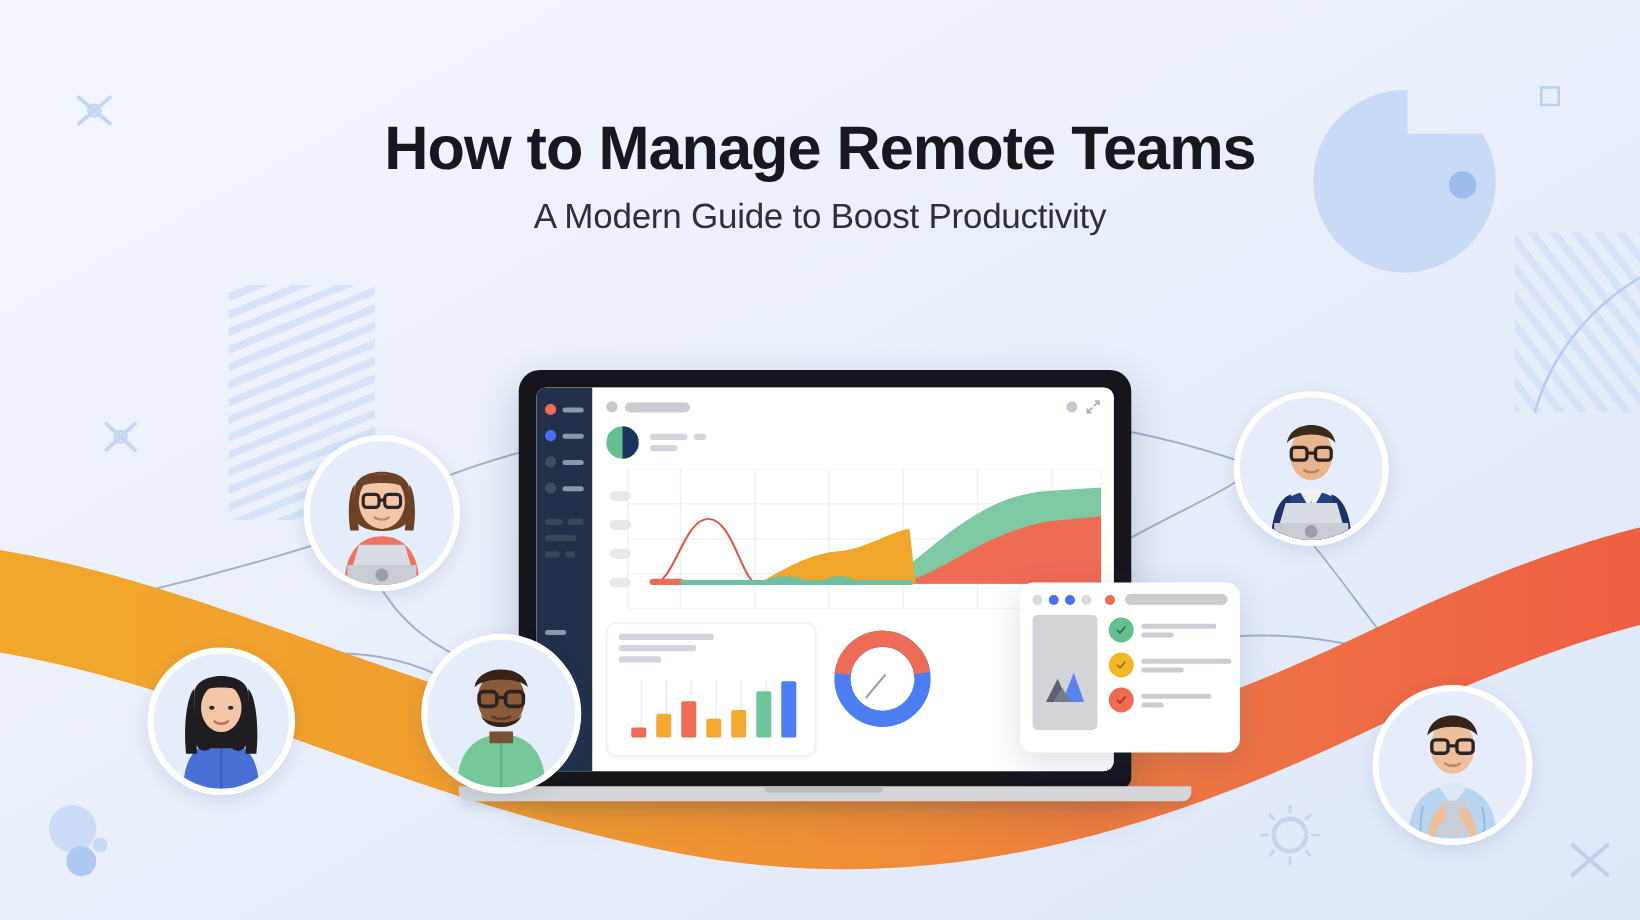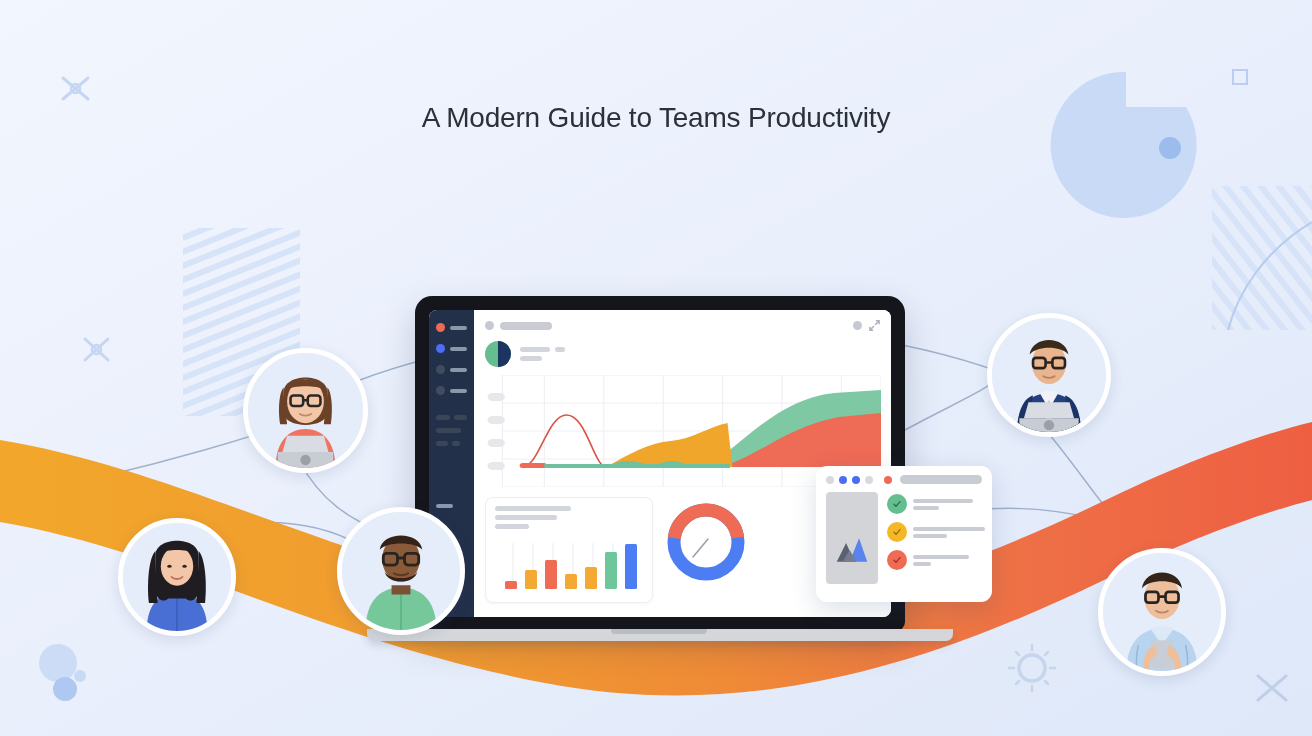--- a/index.html
+++ b/index.html
@@ -186,21 +186,22 @@
         <stop offset="55%" stop-color="#ef8b37"></stop>
         <stop offset="78%" stop-color="#ee7046"></stop>
         <stop offset="100%" stop-color="#ee5f42"></stop>
       </linearGradient>
     </defs>
     <path d="M0,440 C180,470 330,560 560,605 C760,644 940,580 1110,498 C1200,455 1270,432 1312,422
              L1312,500 C1265,512 1196,536 1104,580 C930,664 750,722 545,683 C320,640 175,552 0,522 Z" fill="url(#waveGrad)"></path>
   </svg>
 
   <div id="headline">
-    <div class="sub">A Modern Guide to Teams Productivity</div>
+    <div class="line">How to Manage Remote Teams</div>
+    <div class="sub">A Modern Guide to Boost Productivity</div>
   </div>
 
   <div id="laptop">
     <div class="lid">
       <div class="screen">
 
         <div class="sidebar">
           <div class="sb-row">
             <span class="sb-dot" style="background:#ef6b53"></span>
             <span class="sb-pill" style="width:20px"></span>

